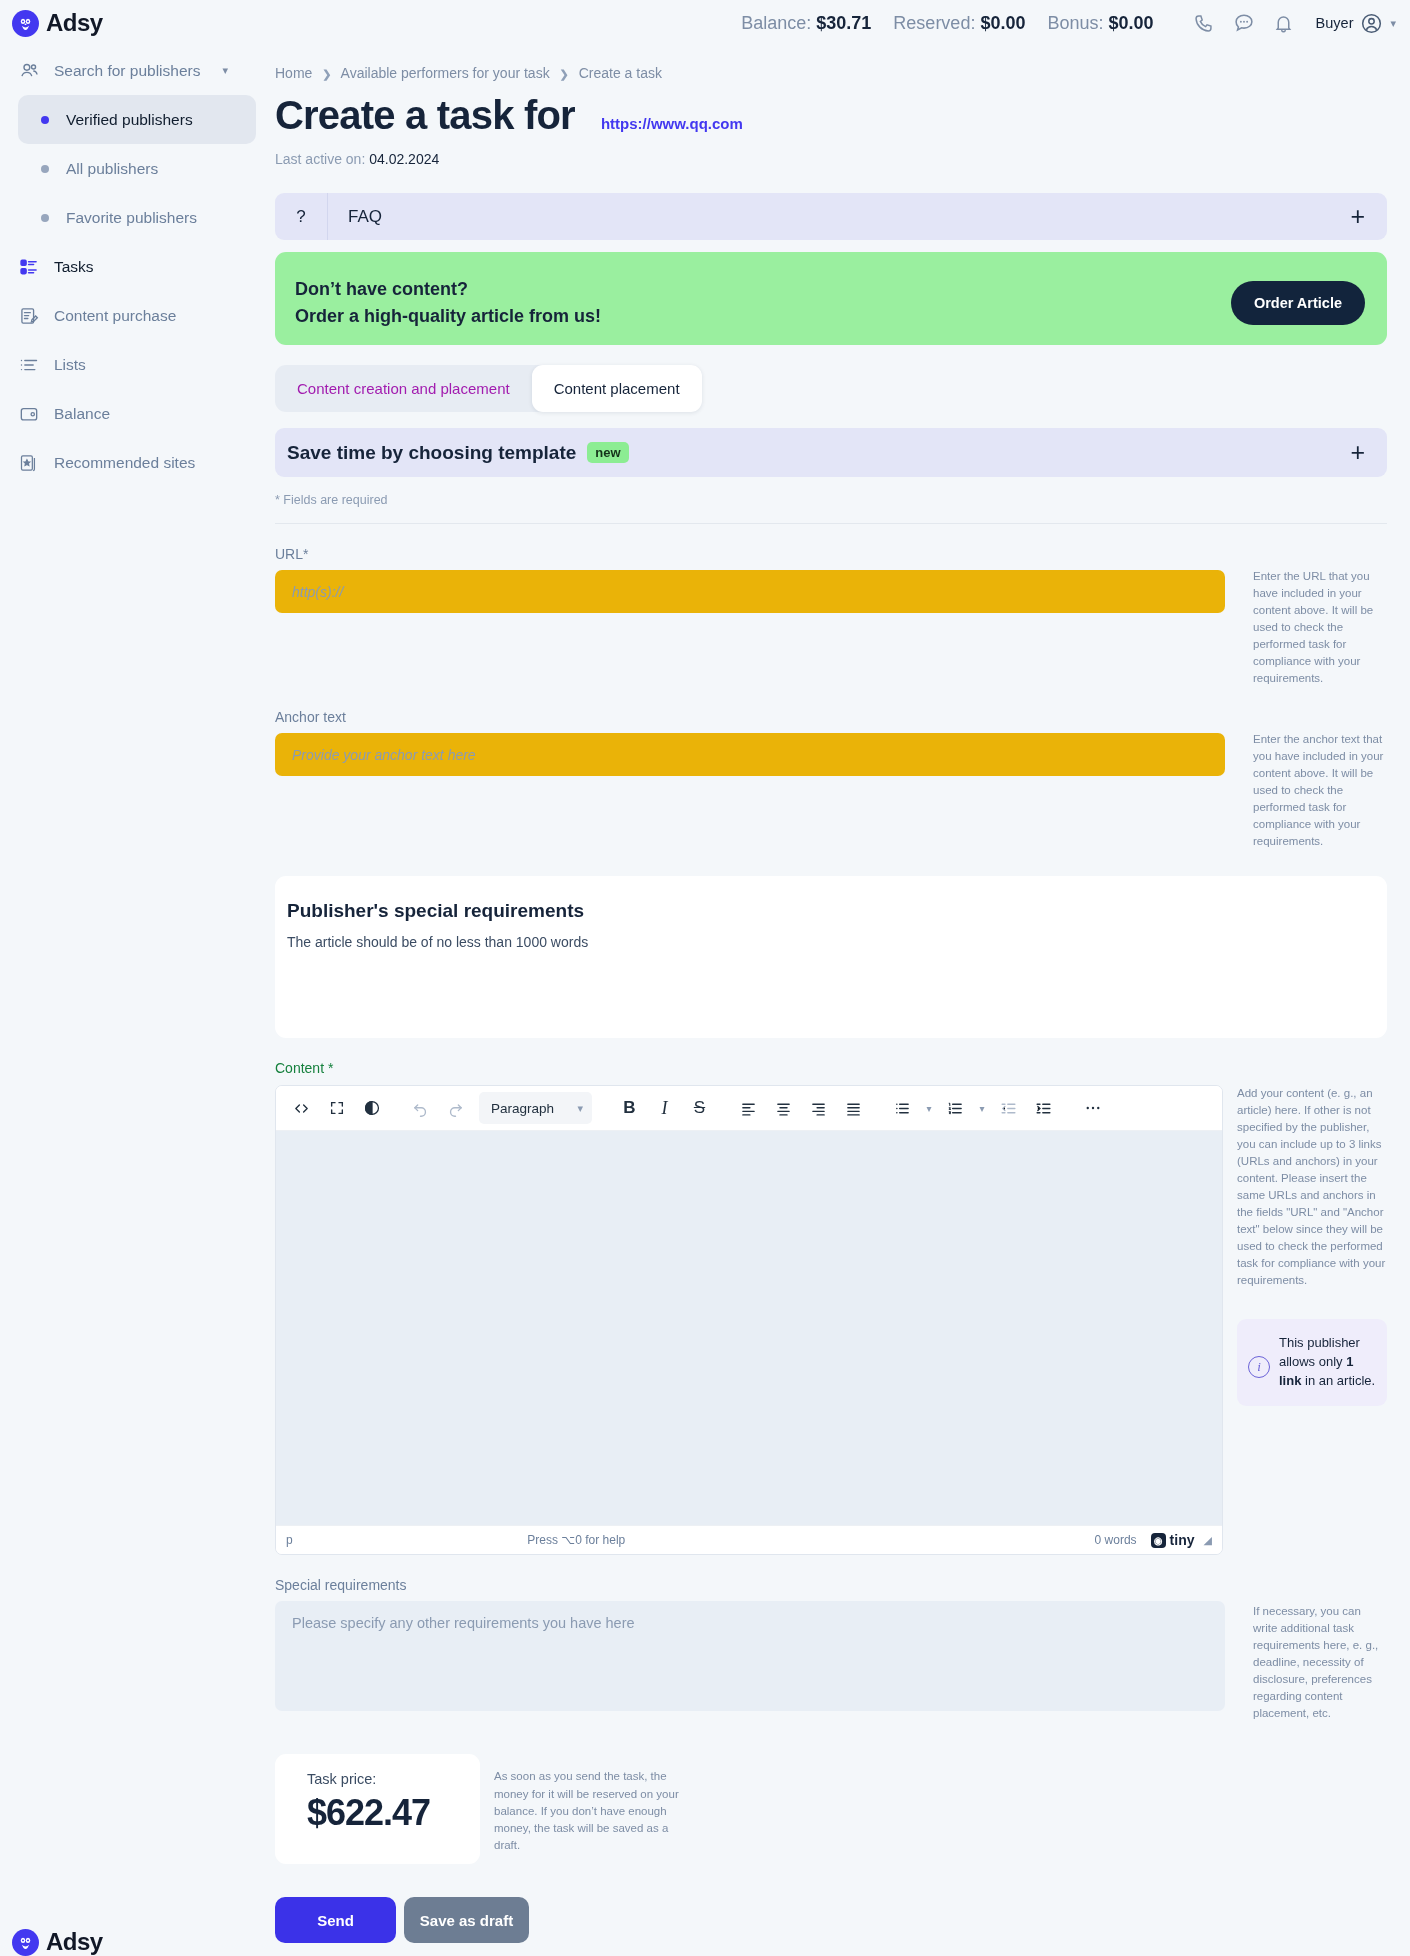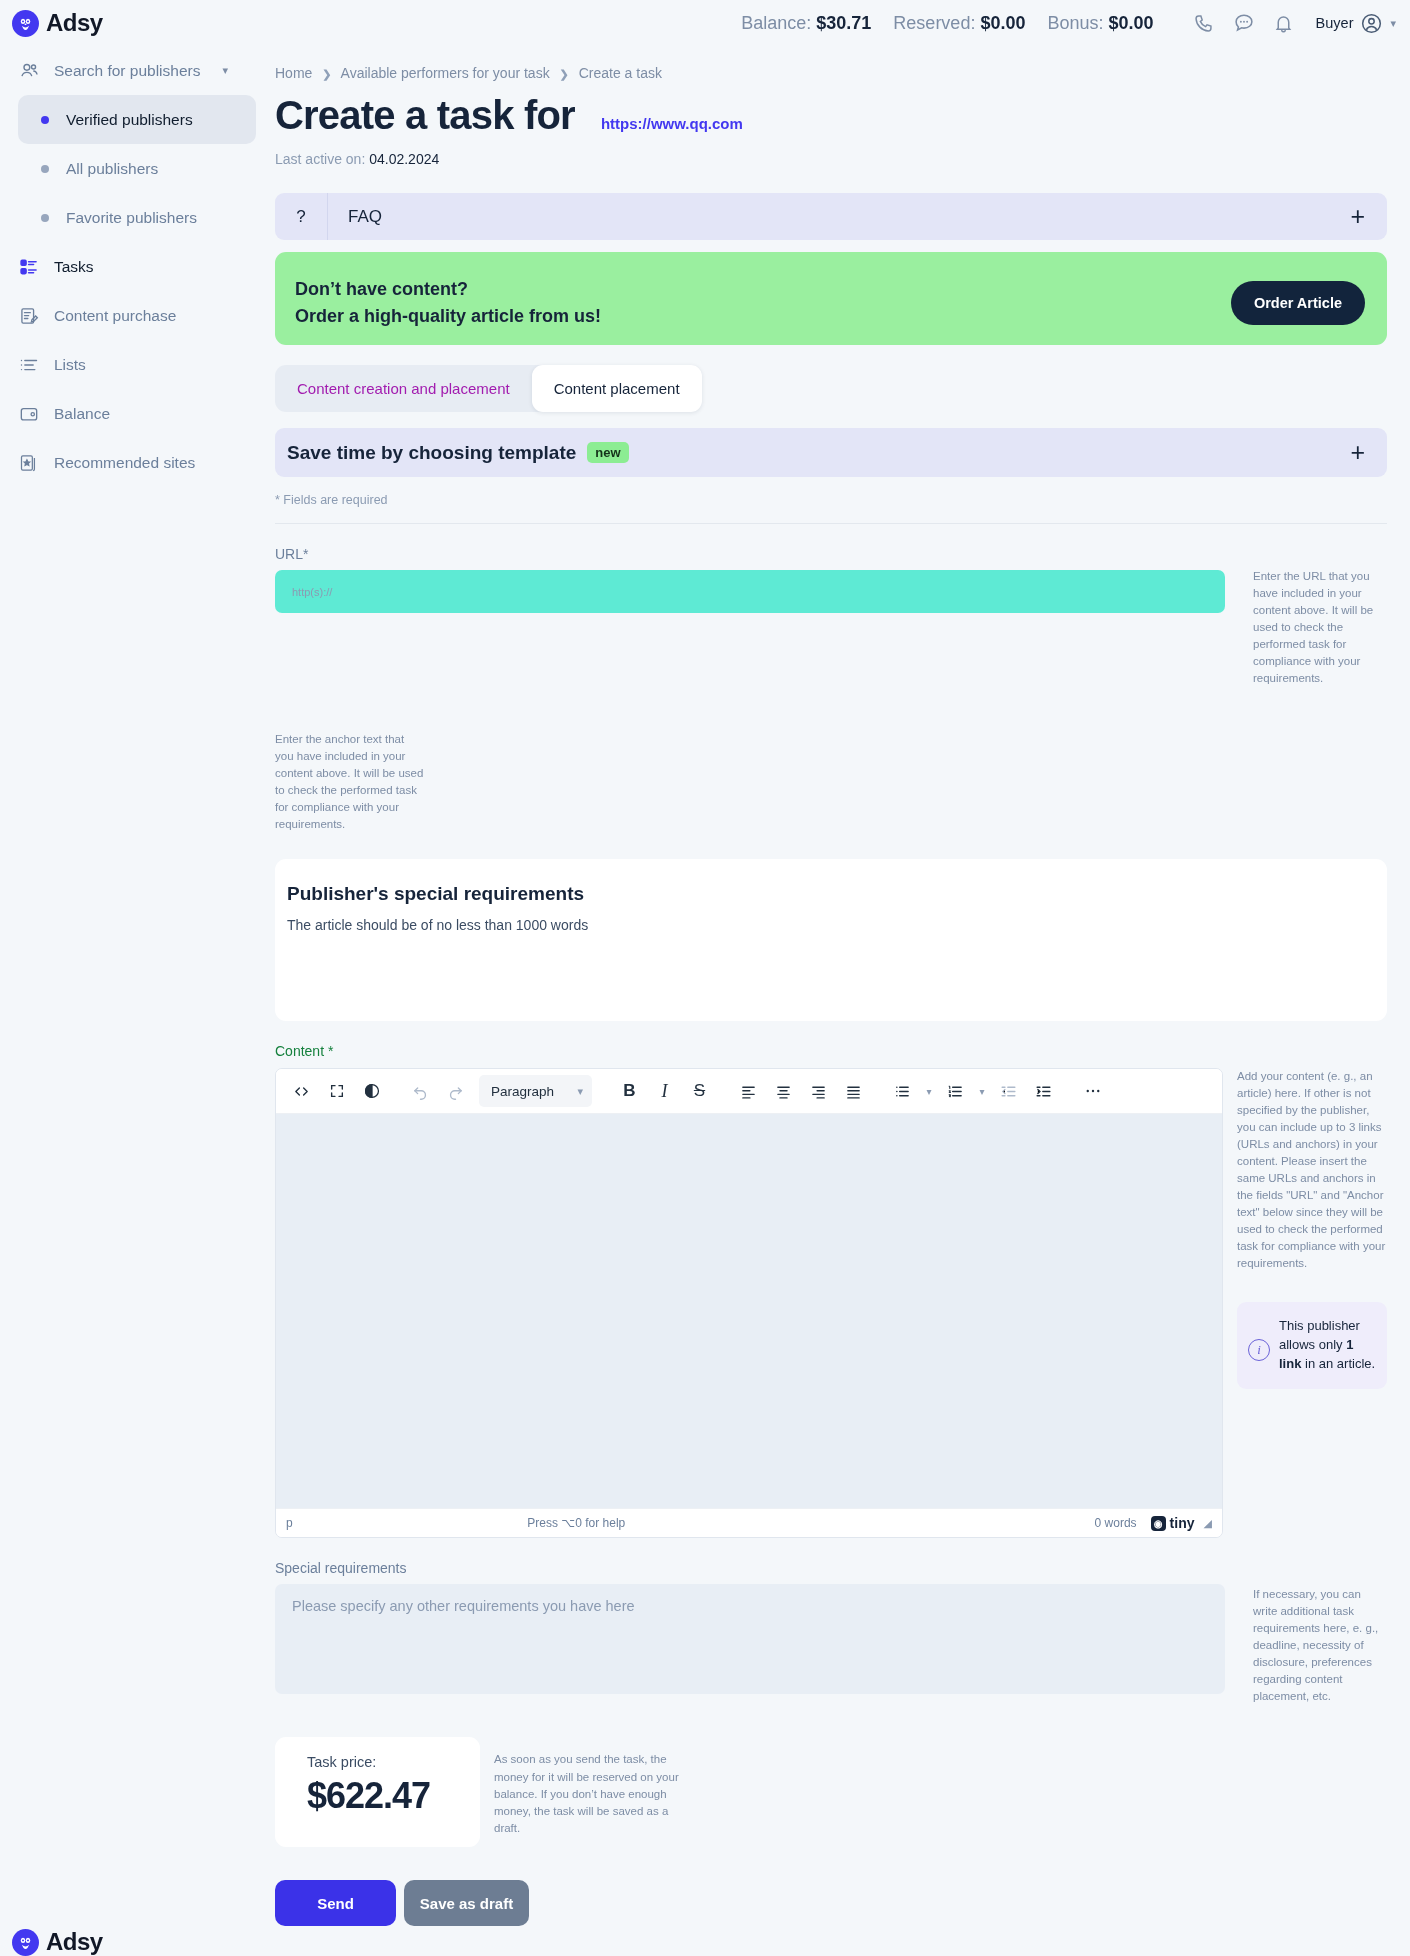--- a/index.html
+++ b/index.html
@@ -105,23 +105,23 @@
     border-radius: 5px; padding: 3px 8px;
   }
   .req-note { margin-top: 16px; font-size: 12.5px; color: #8b9bb2; }
   .hr { margin-top: 16px; height: 1px; background: #e3e8ee; }
 
   
   .frow { display: flex; gap: 28px; margin-top: 22px; }
   .fcol { width: 950px; }
   .flabel { font-size: 14px; color: #6b7f9b; }
   .finput {
-    margin-top: 8px; width: 950px; height: 43px; background: #5eead4;
+    margin-top: 8px; width: 950px; height: 43px; background: #eab308;
     border: none; border-radius: 7px; padding: 0 17px;
-    font-family: "Liberation Sans", sans-serif; font-size: 11px; color: #16243a;
+    font-family: "Liberation Sans", sans-serif; font-size: 14px; color: #16243a; font-style: italic;
   }
   .finput::placeholder { color: #8b9bb2; }
   .hint { width: 150px; font-size: 11.5px; line-height: 1.48; color: #7d8da5; padding-top: 22px; }
 
   .pub-box {
     margin-top: 26px; width: 1112px; background: #fff; border-radius: 11px;
     padding: 24px 0 0 12px; height: 162px;
   }
   .pub-title { font-size: 19px; font-weight: bold; color: #16243a; }
   .pub-text { margin-top: 12px; font-size: 14px; color: #3b4c63; }
@@ -420,20 +420,24 @@
       <div class="frow">
         <div class="fcol">
           <div class="flabel">URL*</div>
           <input class="finput" placeholder="http(s)://" style="">
         </div>
         <div class="hint">Enter the URL that you have included in your content above. It will be used to check the performed task for compliance with your requirements.</div>
       </div>
 
       
       <div class="frow">
+        <div class="fcol">
+          <div class="flabel">Anchor text</div>
+          <input class="finput" placeholder="Provide your anchor text here" style="">
+        </div>
         <div class="hint">Enter the anchor text that you have included in your content above. It will be used to check the performed task for compliance with your requirements.</div>
       </div>
 
       
       <div class="pub-box">
         <div class="pub-title">Publisher's special requirements</div>
         <div class="pub-text">The article should be of no less than 1000 words</div>
       </div>
 
       

